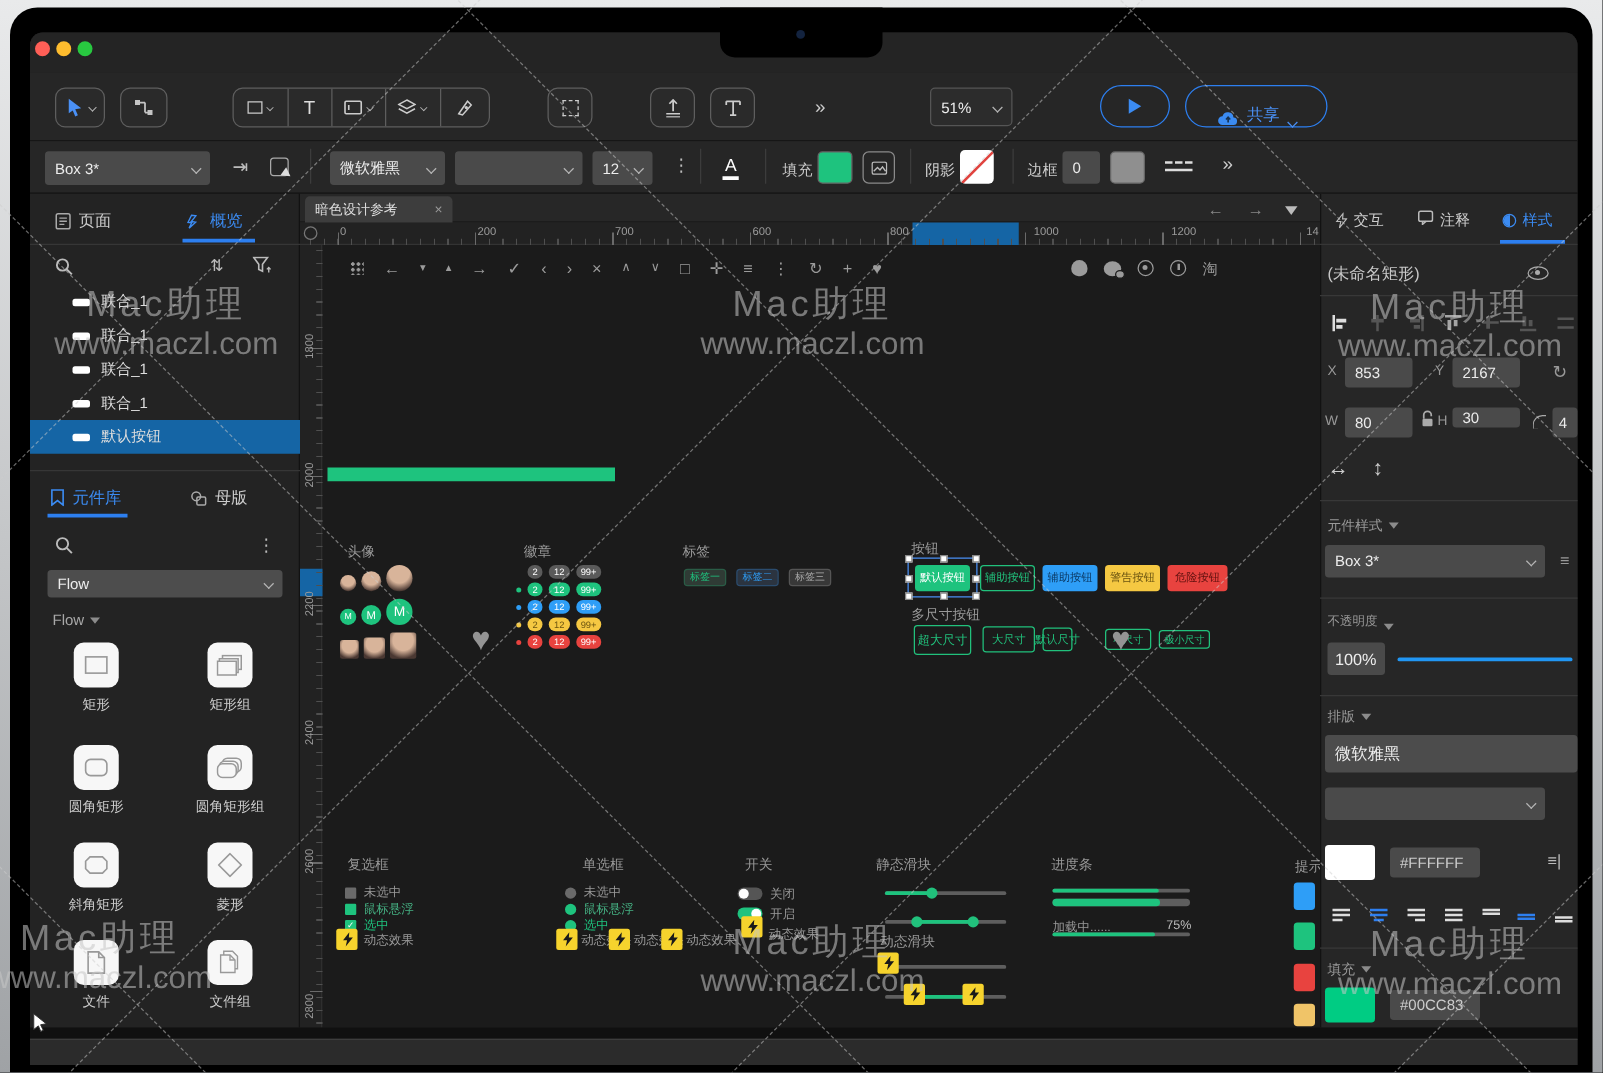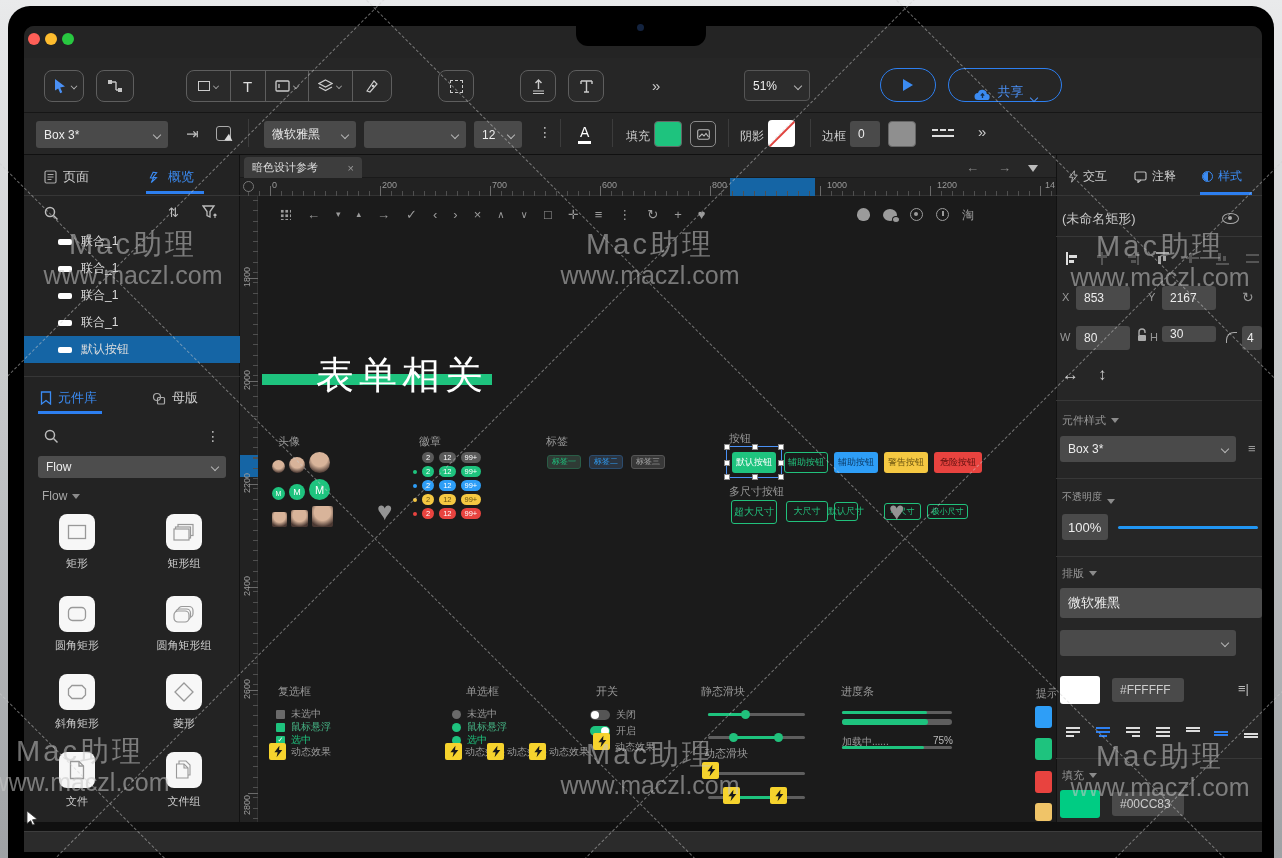--- a/index.html
+++ b/index.html
@@ -386,21 +386,20 @@
     <span style="width:13px;height:13px;border:1.5px solid #9b9b9b;border-radius:50%;position:relative">
         <i style="position:absolute;left:3px;top:3px;width:4px;height:4px;border-radius:50%;background:#9b9b9b"></i>
       </span>
     <span style="width:13px;height:13px;border:1.5px solid #9b9b9b;border-radius:50%;position:relative">
         <i style="position:absolute;left:5px;top:2px;width:1.5px;height:5px;background:#9b9b9b"></i>
       </span>
     <span class="ic" style="font-size:12px">淘</span>
   </div>
 
   <div class="a" style="left:262px;top:374px;width:230px;height:11px;background:#1ec37e"></div>
-  <div class="a" style="left:316px;top:350px;color:#fff;font-size:38px;letter-spacing:5px">表单相关</div>
 
   <span class="a lbl" style="left:278px;top:434px">头像</span>
   <div class="a" style="left:272px;top:452px;display:flex;align-items:flex-end;gap:4px">
     <span style="width:13px;height:13px;border-radius:50%;background:radial-gradient(circle at 50% 30%,#d8b49a 0 45%,#4a3832 80%)"></span>
     <span style="width:16px;height:16px;border-radius:50%;background:radial-gradient(circle at 50% 30%,#d8b49a 0 45%,#4a3832 80%)"></span>
     <span style="width:21px;height:21px;border-radius:50%;background:radial-gradient(circle at 50% 30%,#d8b49a 0 45%,#4a3832 80%)"></span>
   </div>
   <div class="a" style="left:272px;top:479px;display:flex;align-items:flex-end;gap:4px">
     <span style="width:13px;height:13px;border-radius:50%;background:#1ec37e;color:#fff;font-size:7px;display:flex;align-items:center;justify-content:center">M</span>
     <span style="width:16px;height:16px;border-radius:50%;background:#1ec37e;color:#fff;font-size:9px;display:flex;align-items:center;justify-content:center">M</span>
@@ -595,21 +594,21 @@
   <span class="heart" style="left:377px;top:496px">♥</span>
   <span class="heart" style="left:889px;top:496px">♥</span>
 
   <div class="a" style="left:1056px;top:155px;width:206px;height:41px;border-bottom:1px solid #363636;z-index:6"></div>
   <div class="a" style="left:1068px;top:168px;display:flex;align-items:center;gap:5px;color:#ccc;font-size:12px;z-index:7">
     <svg width="10" height="13" viewBox="0 0 14 16">
         <path d="M9 0 L2 9 H6.5 L5 16 L13 6 H8.5 Z" fill="none" stroke="#bbb" stroke-width="1.3"></path>
       </svg>
     <span>交互</span>
   </div>
-  <div class="a" style="left:1134px;top:168px;display:flex;align-items:center;gap:5px;color:#ccc;font-size:12px;z-index:7">
+  <div class="a" style="left:1134px;top:168px;display:flex;align-items:flex-start;gap:5px;color:#ccc;font-size:12px;z-index:7">
     <svg width="13" height="12" viewBox="0 0 13 12">
         <rect x="1" y="1" width="11" height="8" rx="1.5" stroke="#bbb" fill="none" stroke-width="1.2"></rect>
         <path d="M4 9 L4 11.5 L7 9" stroke="#bbb" fill="none" stroke-width="1.2"></path>
       </svg>
     <span>注释</span>
   </div>
   <div class="a" style="left:1202px;top:168px;display:flex;align-items:center;gap:5px;color:#3b8bf2;font-size:12px;z-index:7">
     <span style="width:11px;height:11px;border:1.5px solid #3b8bf2;border-radius:50%;position:relative;overflow:hidden">
         <i style="position:absolute;left:0;top:0;width:50%;height:100%;background:#3b8bf2"></i>
       </span>

